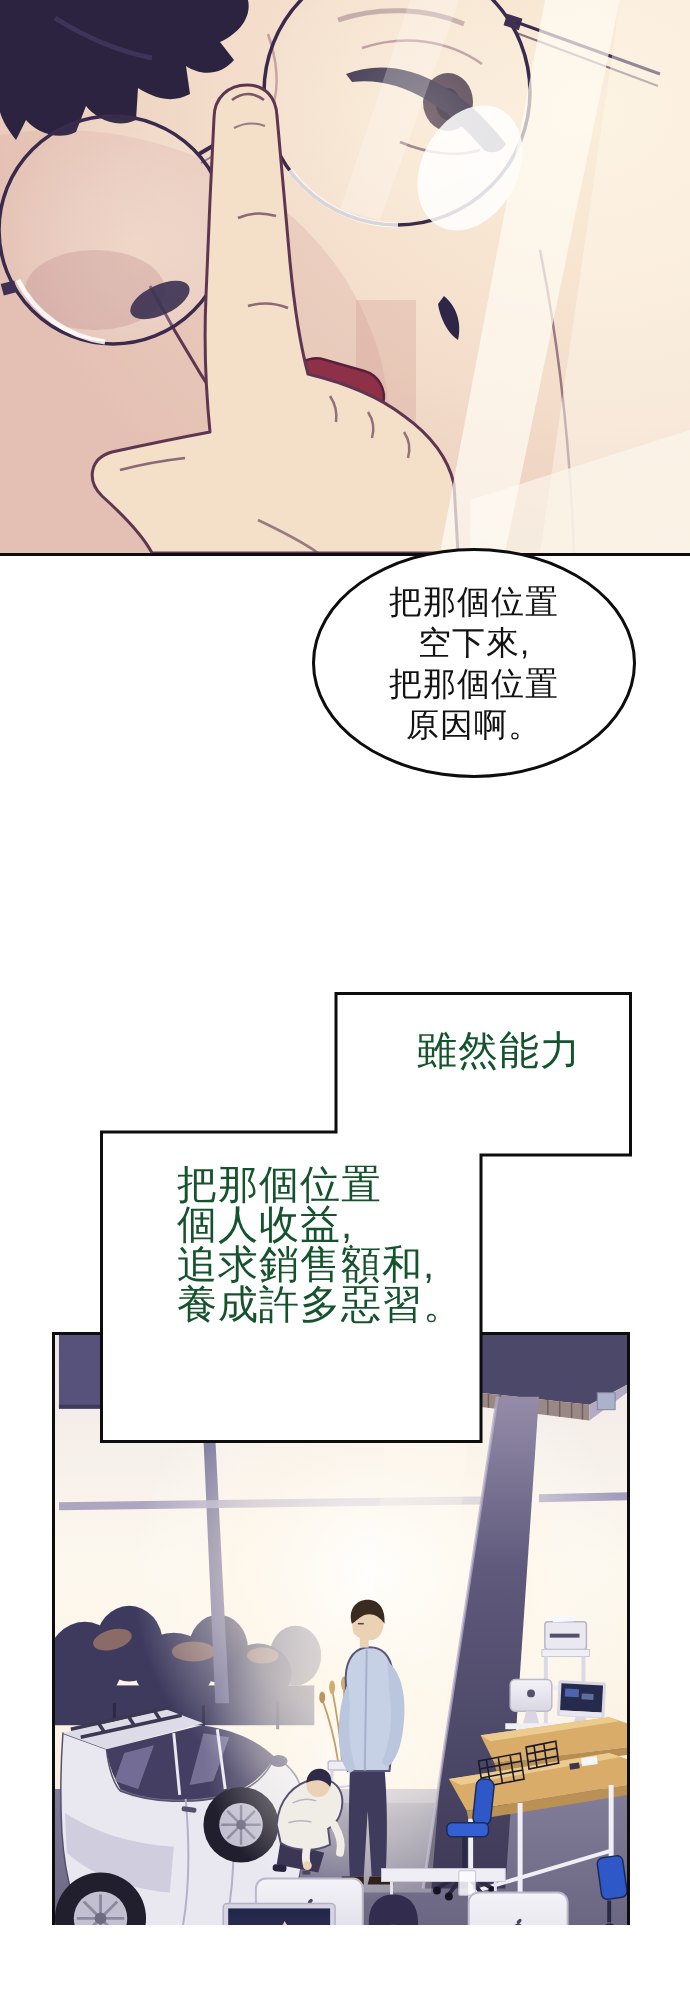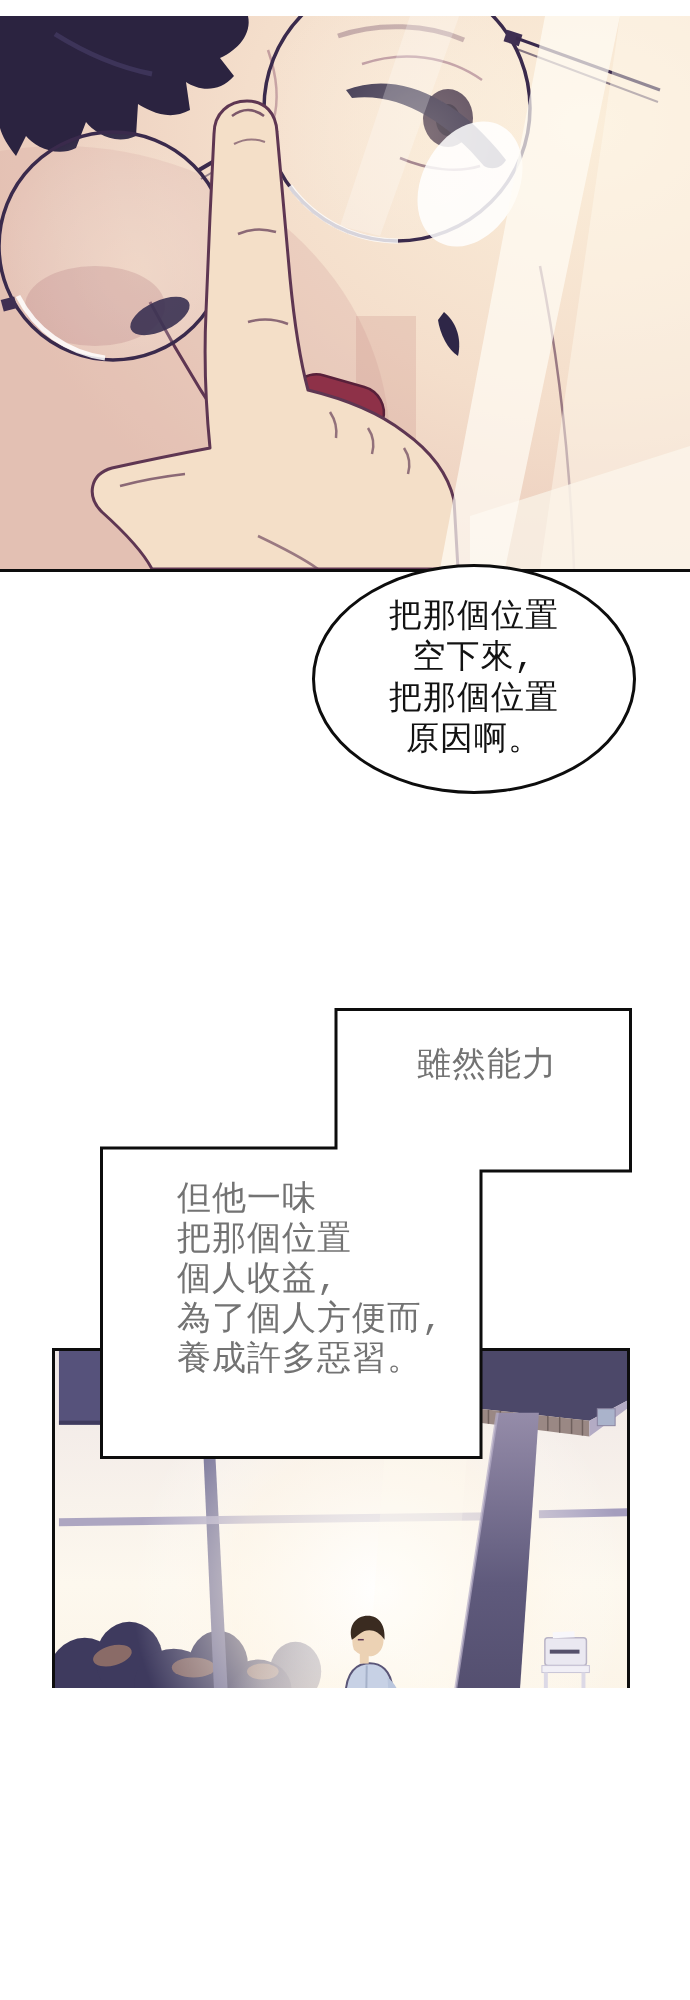--- a/index.html
+++ b/index.html
@@ -1,28 +1,28 @@
 <!DOCTYPE html>
 <html><head>
 <meta charset="utf-8">
 <style>
   html,body{margin:0;padding:0;background:#ffffff;}
-  .page{position:relative;width:690px;height:1672px;margin:16px auto;background:#ffffff;overflow:hidden;
-        font-family:Liberation Mono, monospace;color:#111;}
+  .page{position:relative;width:690px;height:1925px;margin:0 auto;background:#ffffff;overflow:hidden;
+        font-family:Liberation Sans, sans-serif;color:#111;}
   .panel{position:absolute;overflow:hidden;}
   .panel-top{left:0;top:0;width:690px;height:553px;border-bottom:3px solid #0d0d0d;z-index:1;}
   .panel-top svg{display:block;width:100%;height:100%;}
   .speech-bubble{position:absolute;left:312px;top:548px;width:318px;height:224px;z-index:5;
         background:#fff;border:3px solid #0d0d0d;border-radius:50%;
         display:flex;flex-direction:column;align-items:center;justify-content:center;}
   .speech-bubble .line{font-size:33px;line-height:41px;font-weight:500;color:#121212;
         letter-spacing:1px;white-space:nowrap;text-align:center;}
   .note-box{position:absolute;left:100px;top:992px;width:532px;height:451px;z-index:4;}
   .note-box svg{position:absolute;left:0;top:0;width:100%;height:100%;}
-  .note-text{position:absolute;font-size:34px;line-height:41px;font-weight:500;color:#737373;
+  .note-text{position:absolute;font-size:40px;line-height:41px;font-weight:500;color:#14532d;
         letter-spacing:1px;white-space:nowrap;}
   .note-upper{left:317px;top:38px;}
   .note-lower{left:77px;top:172px;line-height:40px;}
   .panel-office{left:52px;top:1332px;width:578px;height:668px;z-index:2;
         border:3px solid #0d0d0d;border-bottom:none;box-sizing:border-box;background:#fdf8ee;}
   .panel-office svg{position:absolute;left:0;top:0;width:100%;height:100%;}
 </style>
 </head>
 <body>
 
@@ -116,24 +116,23 @@
   </div>
 
   <div class="note-box">
     <svg viewBox="0 0 532 451">
       <polygon points="236,1.5 530.5,1.5 530.5,163 381,163 381,449.5 1.5,449.5 1.5,140 236,140" fill="#ffffff" stroke="#0d0d0d" stroke-width="3"></polygon>
     </svg>
     <div class="note-text note-upper">
       <div>雖然能力</div>
     </div>
     <div class="note-text note-lower">
-      <div>但他一味</div>
       <div>把那個位置</div>
       <div>個人收益,</div>
-      <div>為了個人方便而,</div>
+      <div>追求銷售額和,</div>
       <div>養成許多惡習。</div>
     </div>
   </div>
 
   <section class="panel panel-office">
     <svg viewBox="0 0 578 668" preserveAspectRatio="none">
       <defs>
         <linearGradient id="winGrad" x1="0" y1="0" x2="0" y2="1">
           <stop offset="0" stop-color="#efe7e6"></stop>
             <stop offset="0.35" stop-color="#fdf8ee"></stop>

